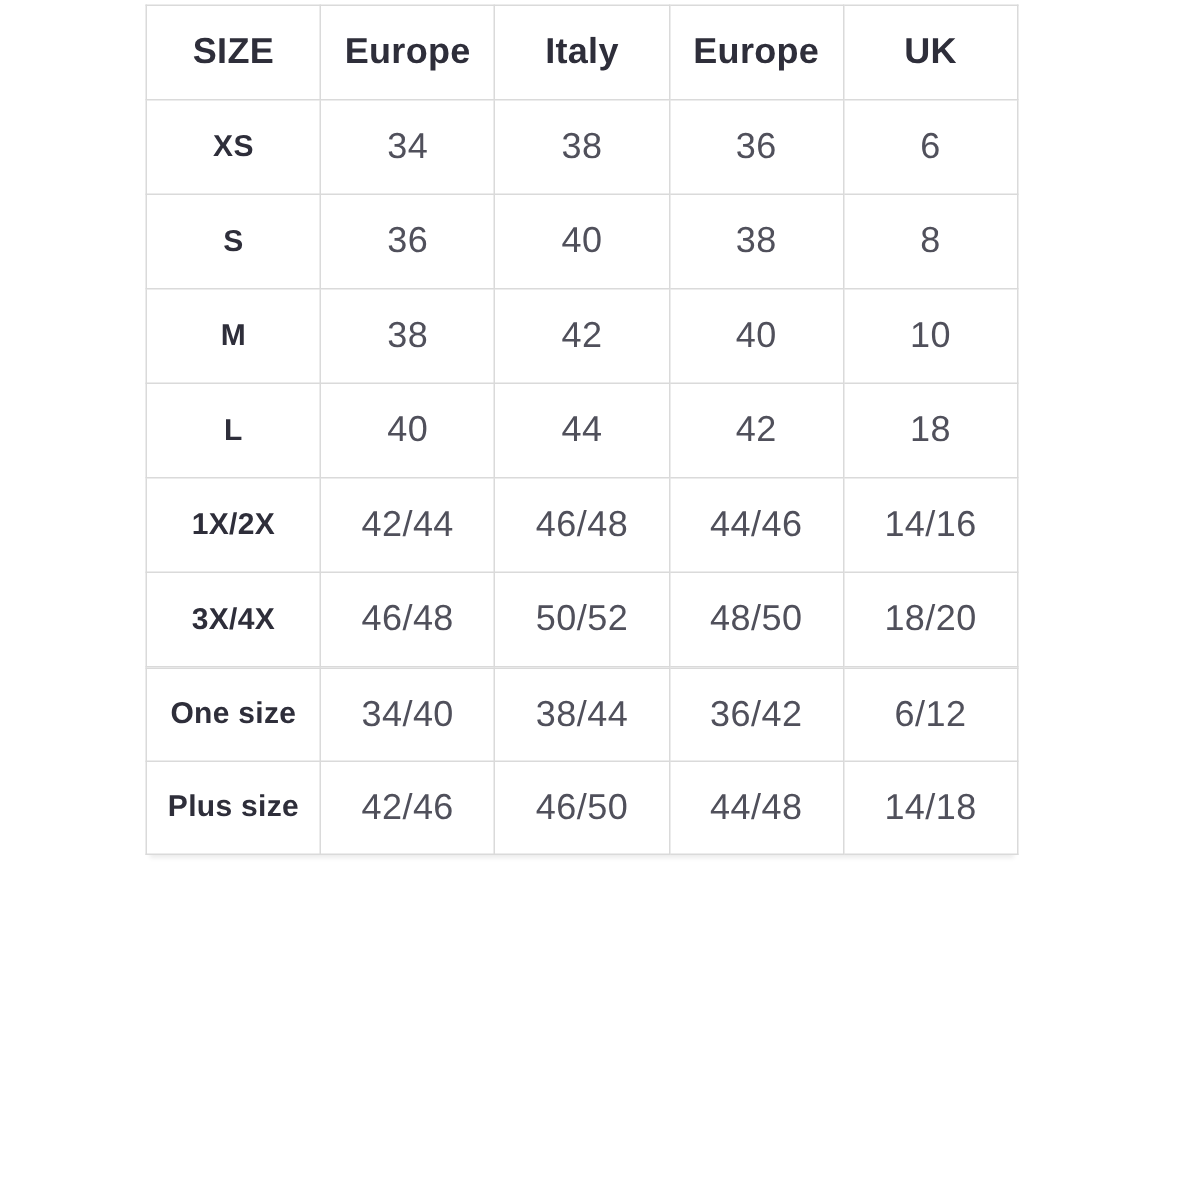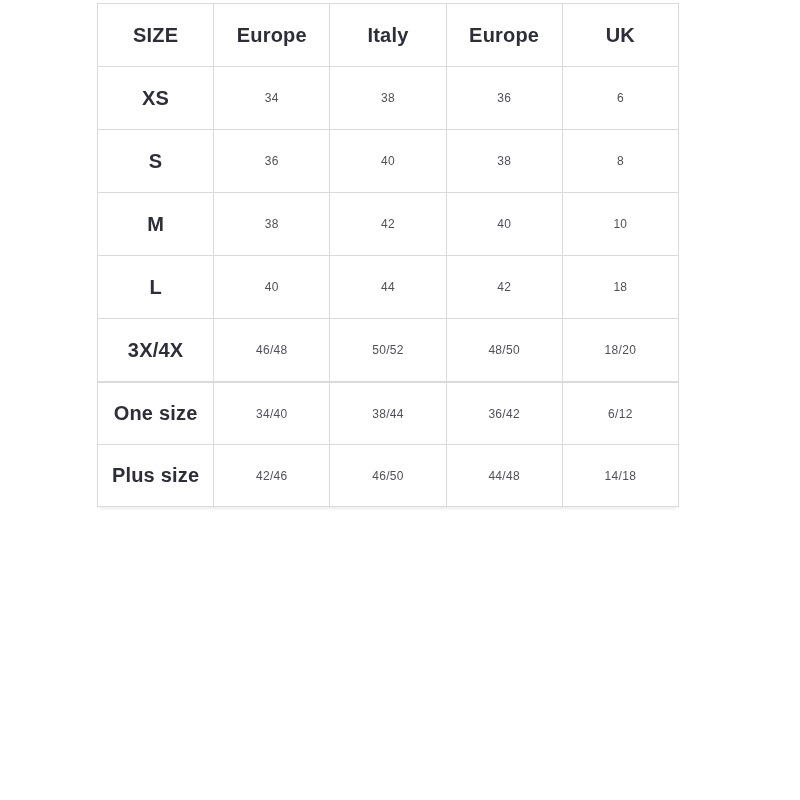--- a/index.html
+++ b/index.html
@@ -28,33 +28,33 @@
     text-align: center;
     vertical-align: middle;
     padding: 0;
   }
   .main-table th { height: 62px; }
   .main-table td { height: 62px; }
   .second-table { box-shadow: 0 5px 3px -3px rgba(0,0,0,0.08); }
   .second-table td { height: 61px; }
   .head-cell {
     font-weight: 700;
-    font-size: 20px;
+    font-size: 24px;
     color: #2e2e3a;
     letter-spacing: 0.2px;
   }
   .label-cell {
     font-weight: 700;
     font-size: 20px;
     color: #2e2e3a;
     letter-spacing: 0.2px;
   }
   .value-cell {
     font-weight: 400;
-    font-size: 12px;
+    font-size: 24px;
     color: #50505b;
     letter-spacing: 0.3px;
   }
 </style>
 </head>
 <body>
 
 <div class="tables-wrap">
 
   <table class="main-table">
@@ -90,20 +90,27 @@
         <td class="value-cell">10</td>
       </tr>
       <tr>
         <td class="label-cell">L</td>
         <td class="value-cell">40</td>
         <td class="value-cell">44</td>
         <td class="value-cell">42</td>
         <td class="value-cell">18</td>
       </tr>
       <tr>
+        <td class="label-cell">1X/2X</td>
+        <td class="value-cell">42/44</td>
+        <td class="value-cell">46/48</td>
+        <td class="value-cell">44/46</td>
+        <td class="value-cell">14/16</td>
+      </tr>
+      <tr>
         <td class="label-cell">3X/4X</td>
         <td class="value-cell">46/48</td>
         <td class="value-cell">50/52</td>
         <td class="value-cell">48/50</td>
         <td class="value-cell">18/20</td>
       </tr>
     </tbody>
   </table>
 
   <table class="second-table">

